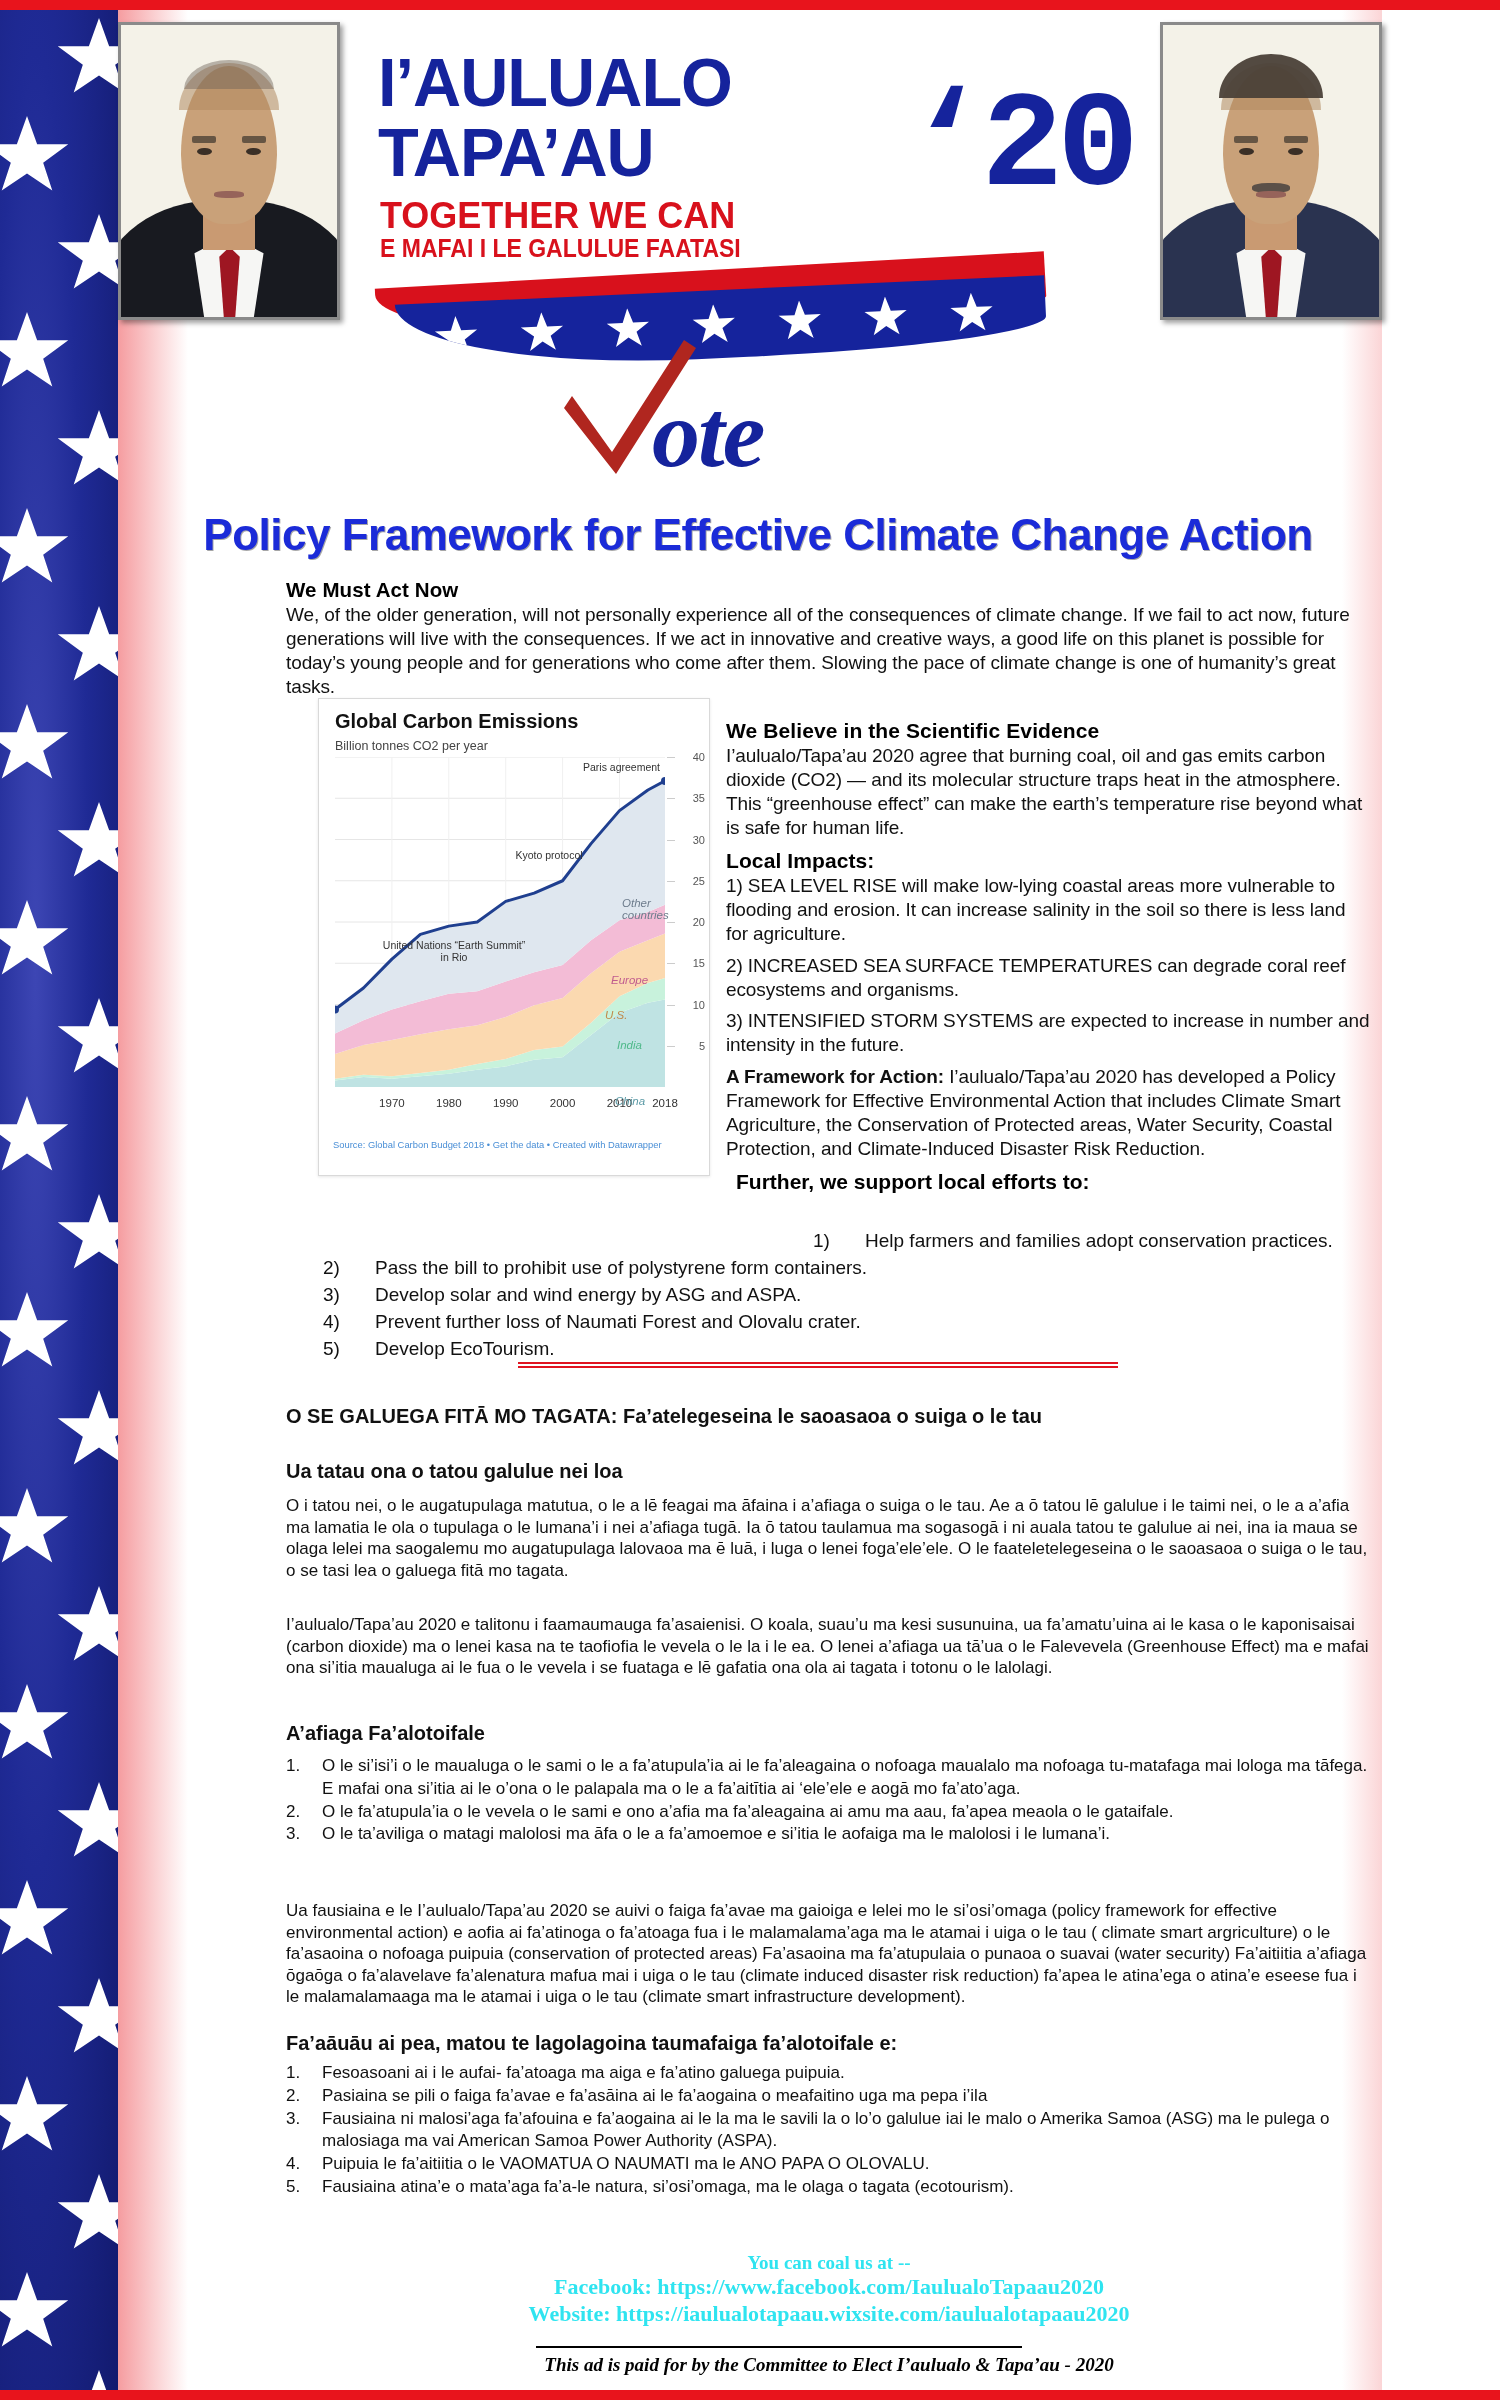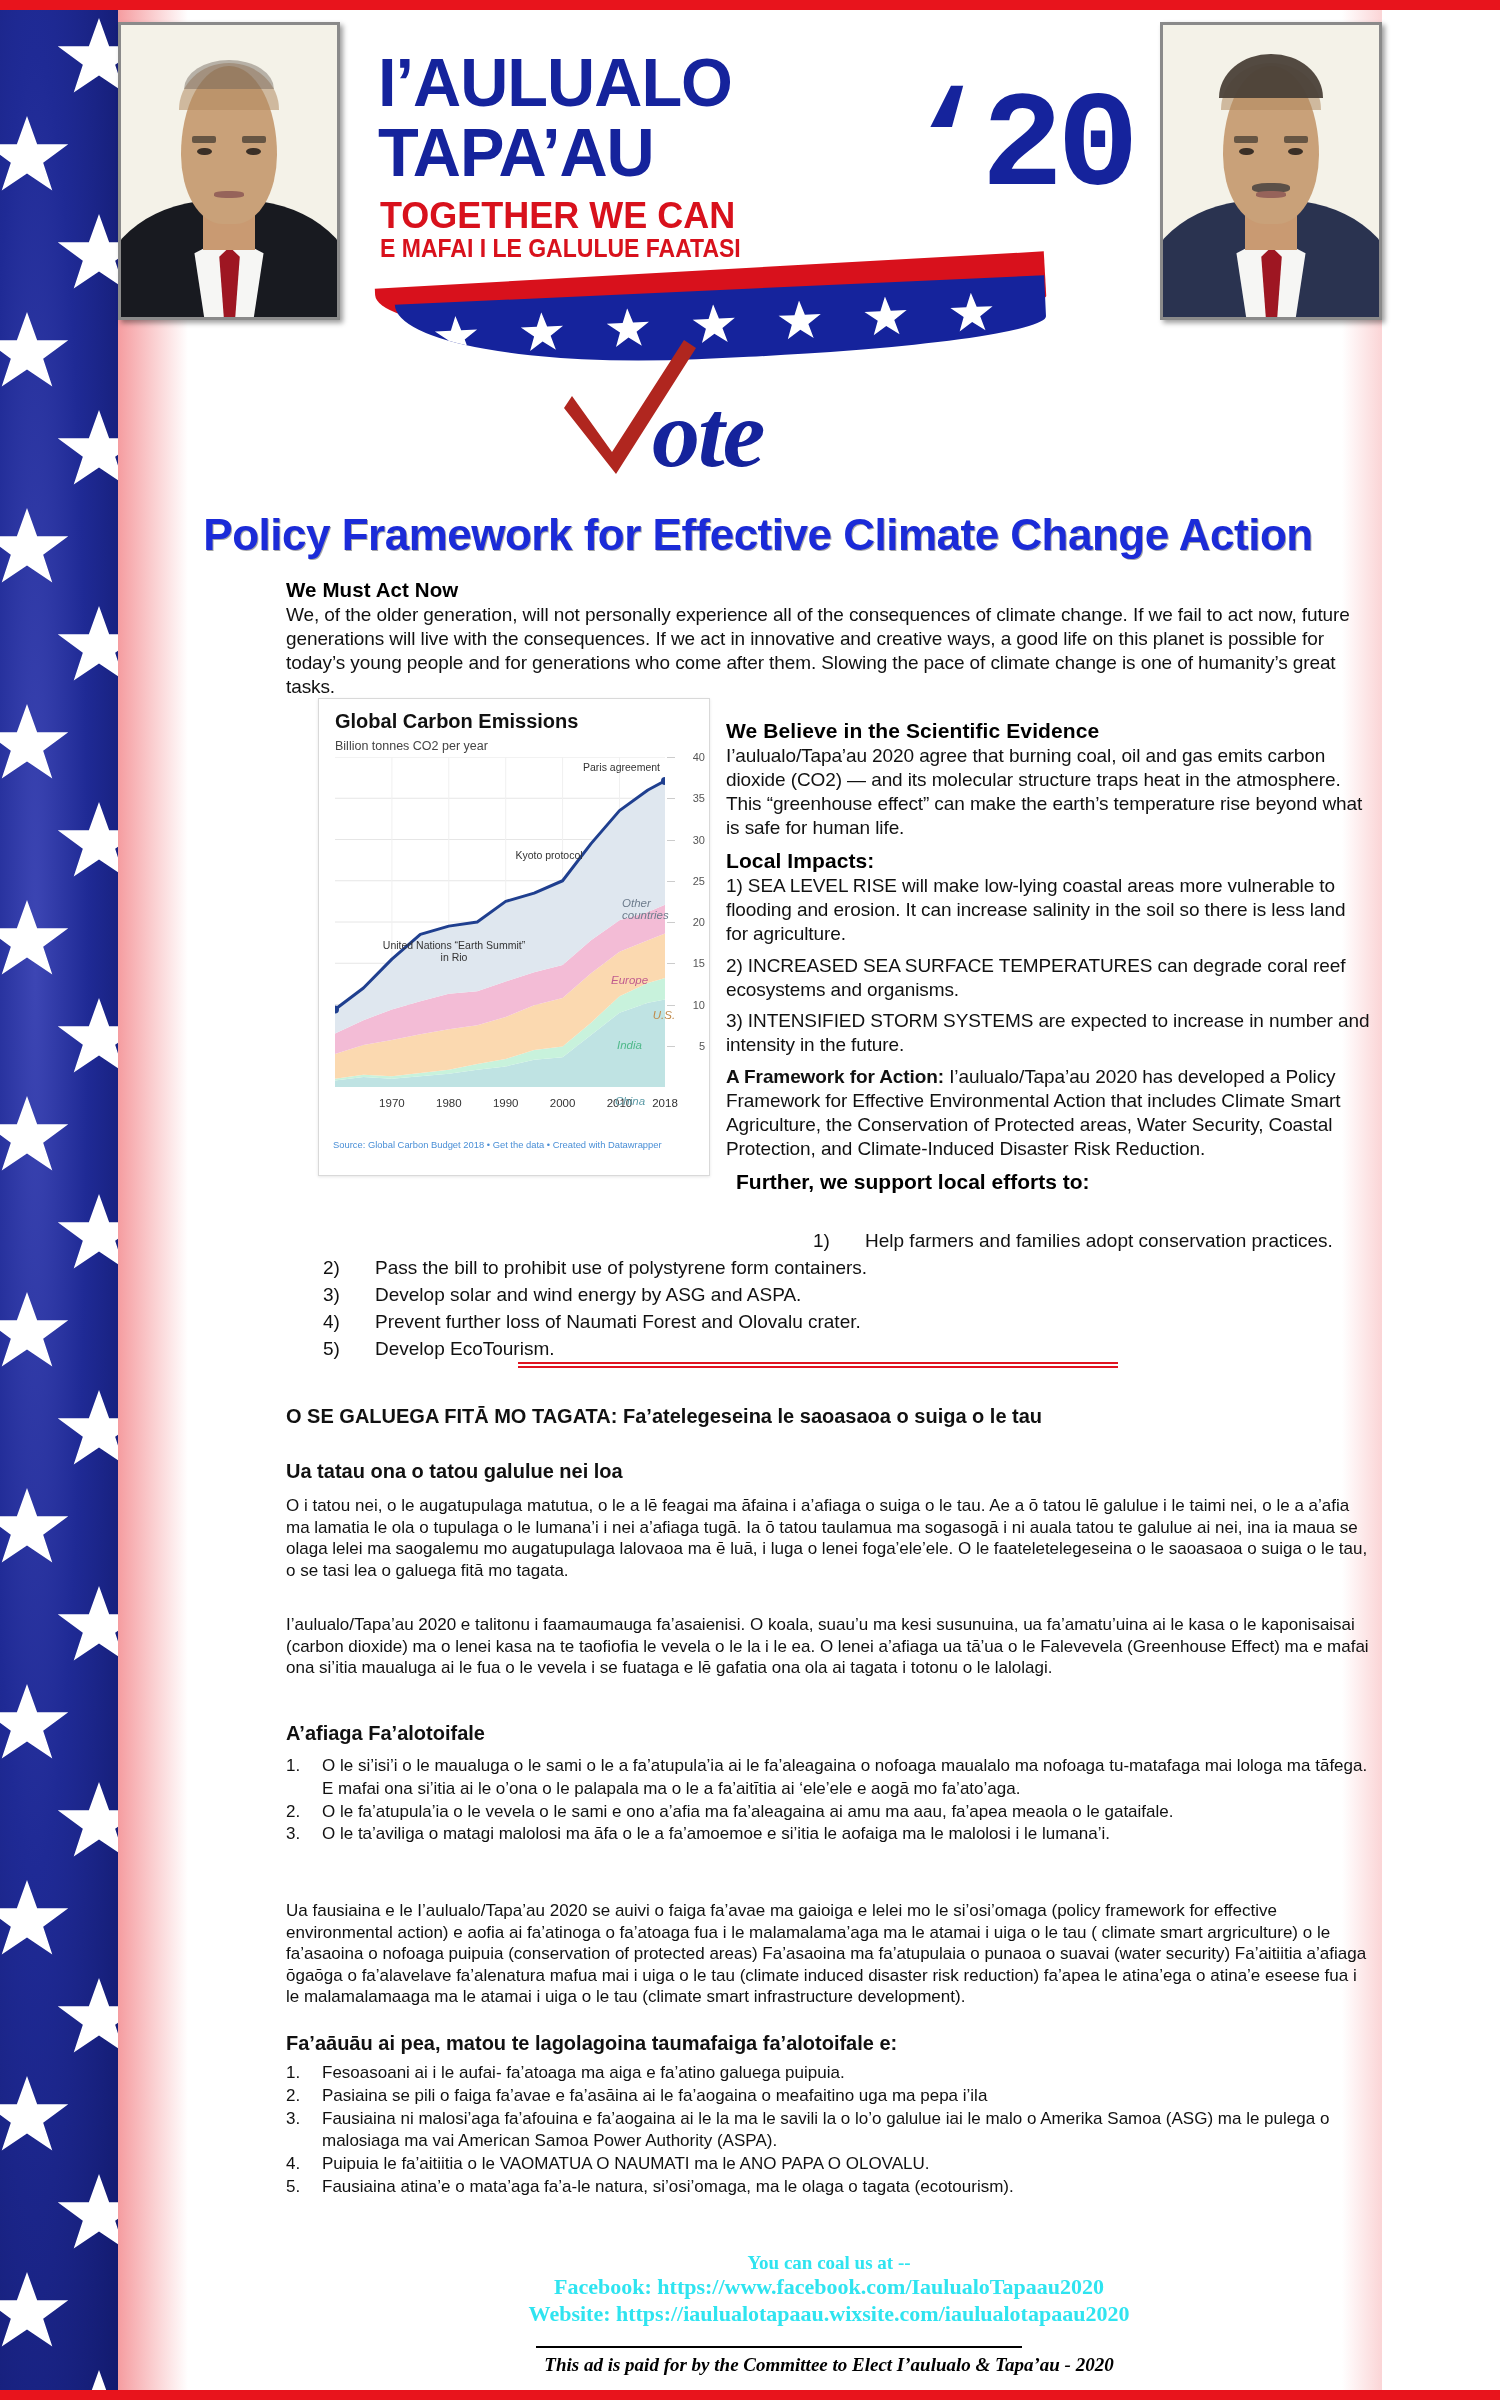--- a/index.html
+++ b/index.html
@@ -508,21 +508,21 @@
           <div class="chart-xtick" style="left: 330px;">2018</div>
         </div>
       <div id="chart-annotations">
           <div class="chart-ann" style="top: 240px; left: 60px; width: 150px;">United Nations “Earth Summit” in Rio</div>
           <div class="chart-ann" style="top: 150px; left: 185px; width: 90px;">Kyoto protocol</div>
           <div class="chart-ann" style="top: 62px; left: 255px; width: 95px;">Paris agreement</div>
         </div>
       <div id="chart-series-labels">
           <div class="chart-lbl" style="top: 198px; left: 258px; color: rgb(109, 124, 140); width: 70px; margin-left: 45px;">Other countries</div>
           <div class="chart-lbl" style="top: 275px; left: 292px; color: rgb(192, 92, 142); width: 70px;">Europe</div>
-          <div class="chart-lbl" style="top: 310px; left: 310px; color: rgb(192, 138, 74); width: 70px; text-align: center;">U.S.</div>
+          <div class="chart-lbl" style="top: 310px; left: 286px; color: rgb(192, 138, 74); width: 70px;">U.S.</div>
           <div class="chart-lbl" style="top: 340px; left: 298px; color: rgb(79, 185, 138); width: 70px;">India</div>
           <div class="chart-lbl" style="top: 396px; left: 296px; color: rgb(91, 154, 166); width: 70px;">China</div>
         </div>
       <div class="chart-source">Source: Global Carbon Budget 2018 • Get the data • Created with Datawrapper</div>
     </div>
 
     <div class="rt-col">
       <h3 class="sub">We Believe in the Scientific Evidence</h3>
       <p class="body">I’aulualo/Tapa’au 2020 agree that burning coal, oil and gas emits carbon dioxide (CO2) — and its molecular structure traps heat in the atmosphere. This “greenhouse effect” can make the earth’s temperature rise beyond what is safe for human life.</p>
       <h3 class="sub">Local Impacts:</h3>

